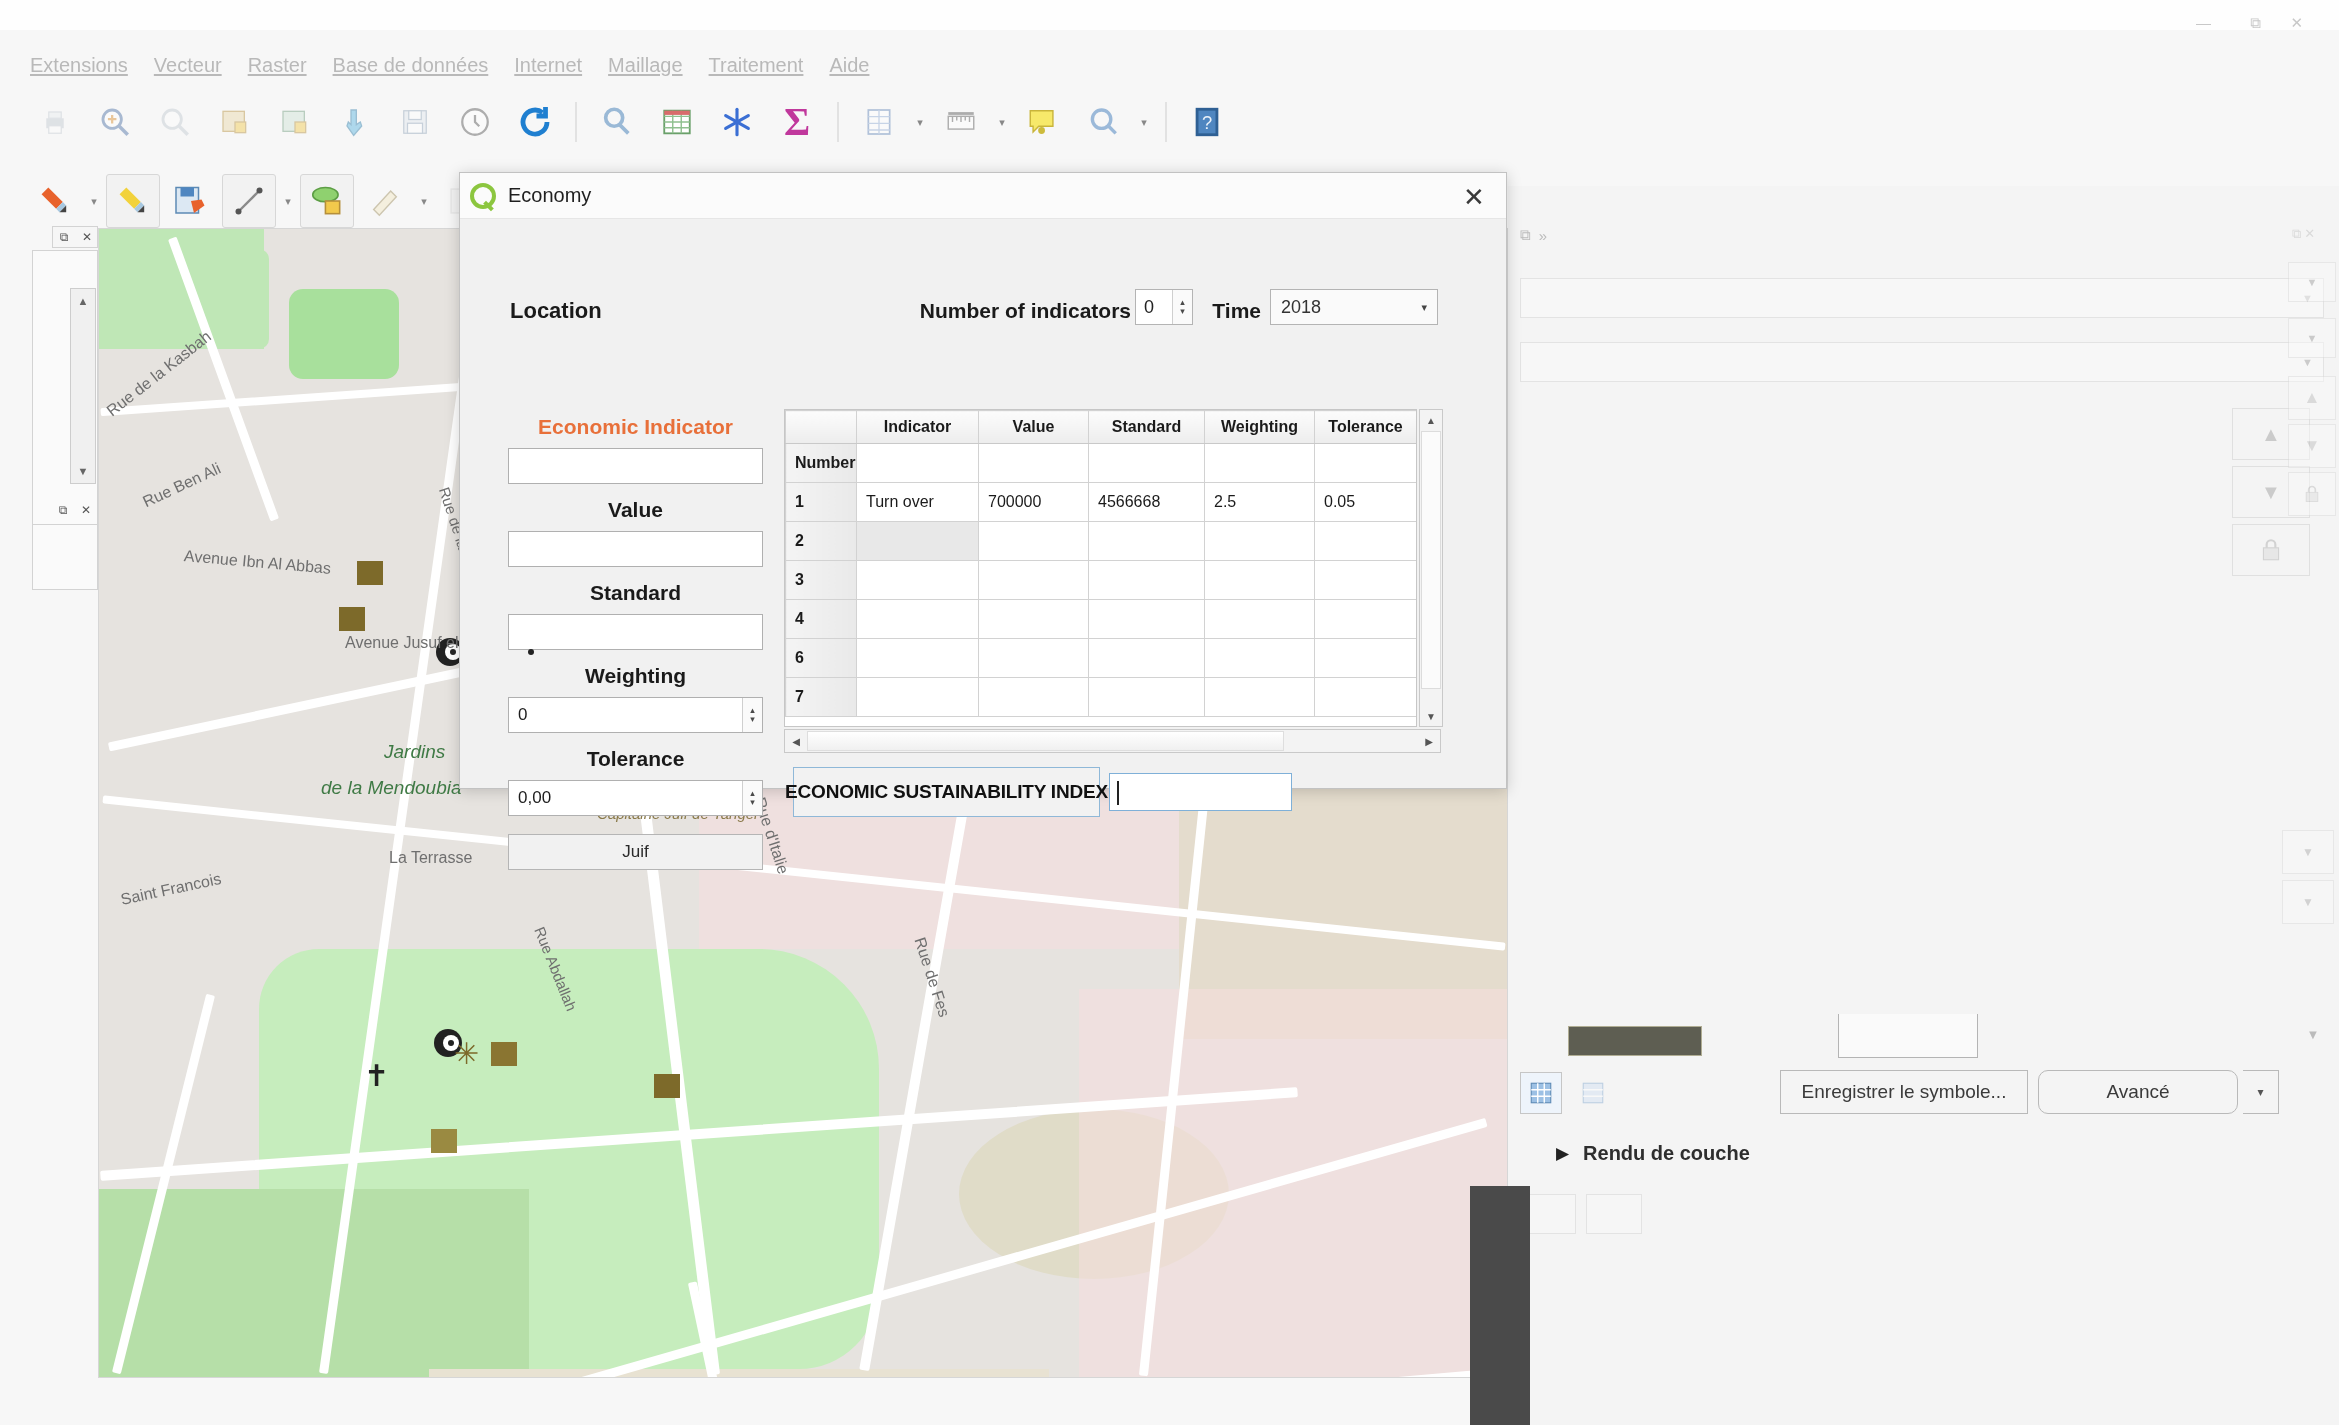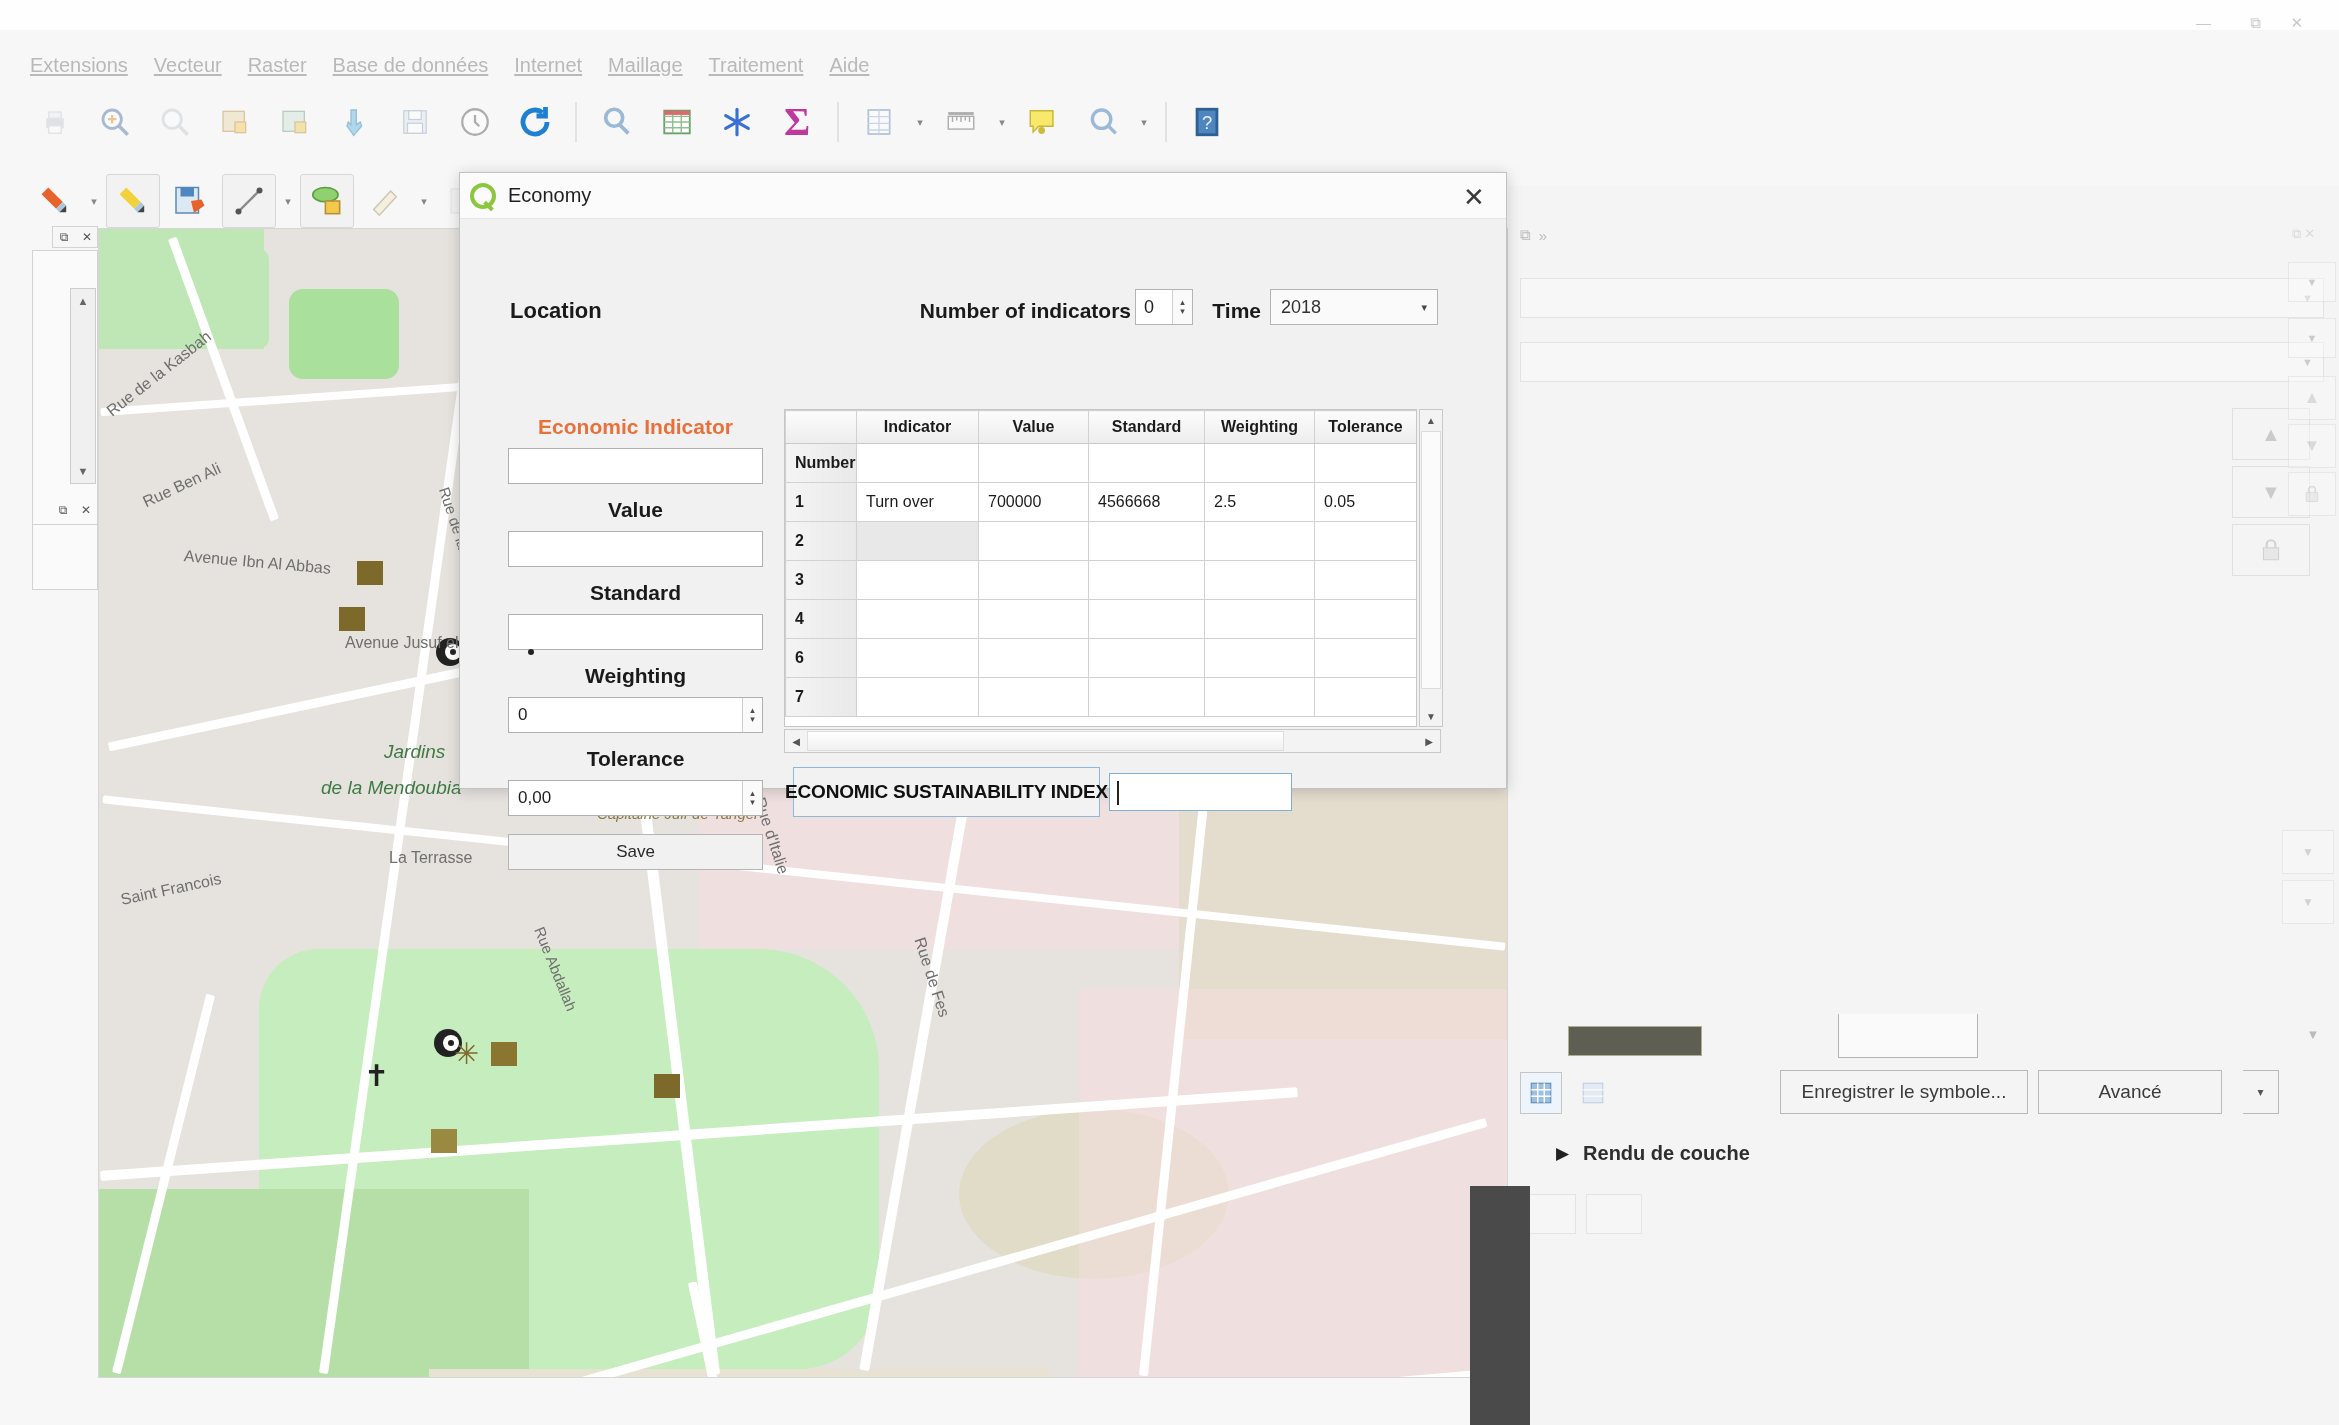--- a/index.html
+++ b/index.html
@@ -676,21 +676,21 @@
         </svg>
     </div>
     <div class="faded2" style="position:absolute; left:64px; top:886px; width:42px; height:42px; display:flex; align-items:center; justify-content:center;">
       <svg width="26" height="26" viewBox="0 0 24 24">
           <rect x="3" y="3" width="18" height="18" fill="#cfe0f2" stroke="#7ba2cc"></rect>
           <path d="M3 9h18M3 15h18" stroke="#fff" stroke-width="1.3"></path>
         </svg>
     </div>
 
     <div class="rp-btn" style="position:absolute; left:272px; top:884px; width:248px;">Enregistrer le symbole...</div>
-    <div class="rp-btn" style="position:absolute; left:530px; top:884px; width:184px;">Avancé</div>
+    <div class="rp-btn" style="position:absolute; left:530px; top:884px; width:200px;border-radius:10px;">Avancé</div>
     <div style="position:absolute; left:735px; top:884px; width:36px; height:44px; border:1px solid #b9b9b9; border-left:none; background:#f4f4f4; display:flex; align-items:center; justify-content:center; font-size:12px; color:#555;">▾</div>
 
     <div style="position:absolute; left:48px; top:956px; display:flex; align-items:center; gap:14px;">
       <span style="font-size:17px; color:#222;">▶</span>
       <span class="rp-label">Rendu de couche</span>
     </div>
 
     <div class="faded2" style="position:absolute; left:12px; top:1008px; width:56px; height:40px; border:1px solid #cfcfcf; background:#fafafa;"></div>
     <div class="faded2" style="position:absolute; left:78px; top:1008px; width:56px; height:40px; border:1px solid #cfcfcf; background:#fafafa;"></div>
   </div>
@@ -763,21 +763,21 @@
 
       <div class="form-label">Tolerance</div>
       <div class="form-spin">
         <span class="sp-val">0,00</span>
         <span class="sp-arrows" style="height:34px;">
             <span>▴</span>
             <span>▾</span>
           </span>
       </div>
 
-      <div id="save-btn">Save</div>
+      <div id="save-btn">Juif</div>
     </div>
 
     <div id="table-wrap">
       <div id="table-scroll">
         <table class="grid">
           <colgroup>
             <col style="width:71px">
               <col style="width:122px">
               <col style="width:110px">
             <col style="width:116px">

